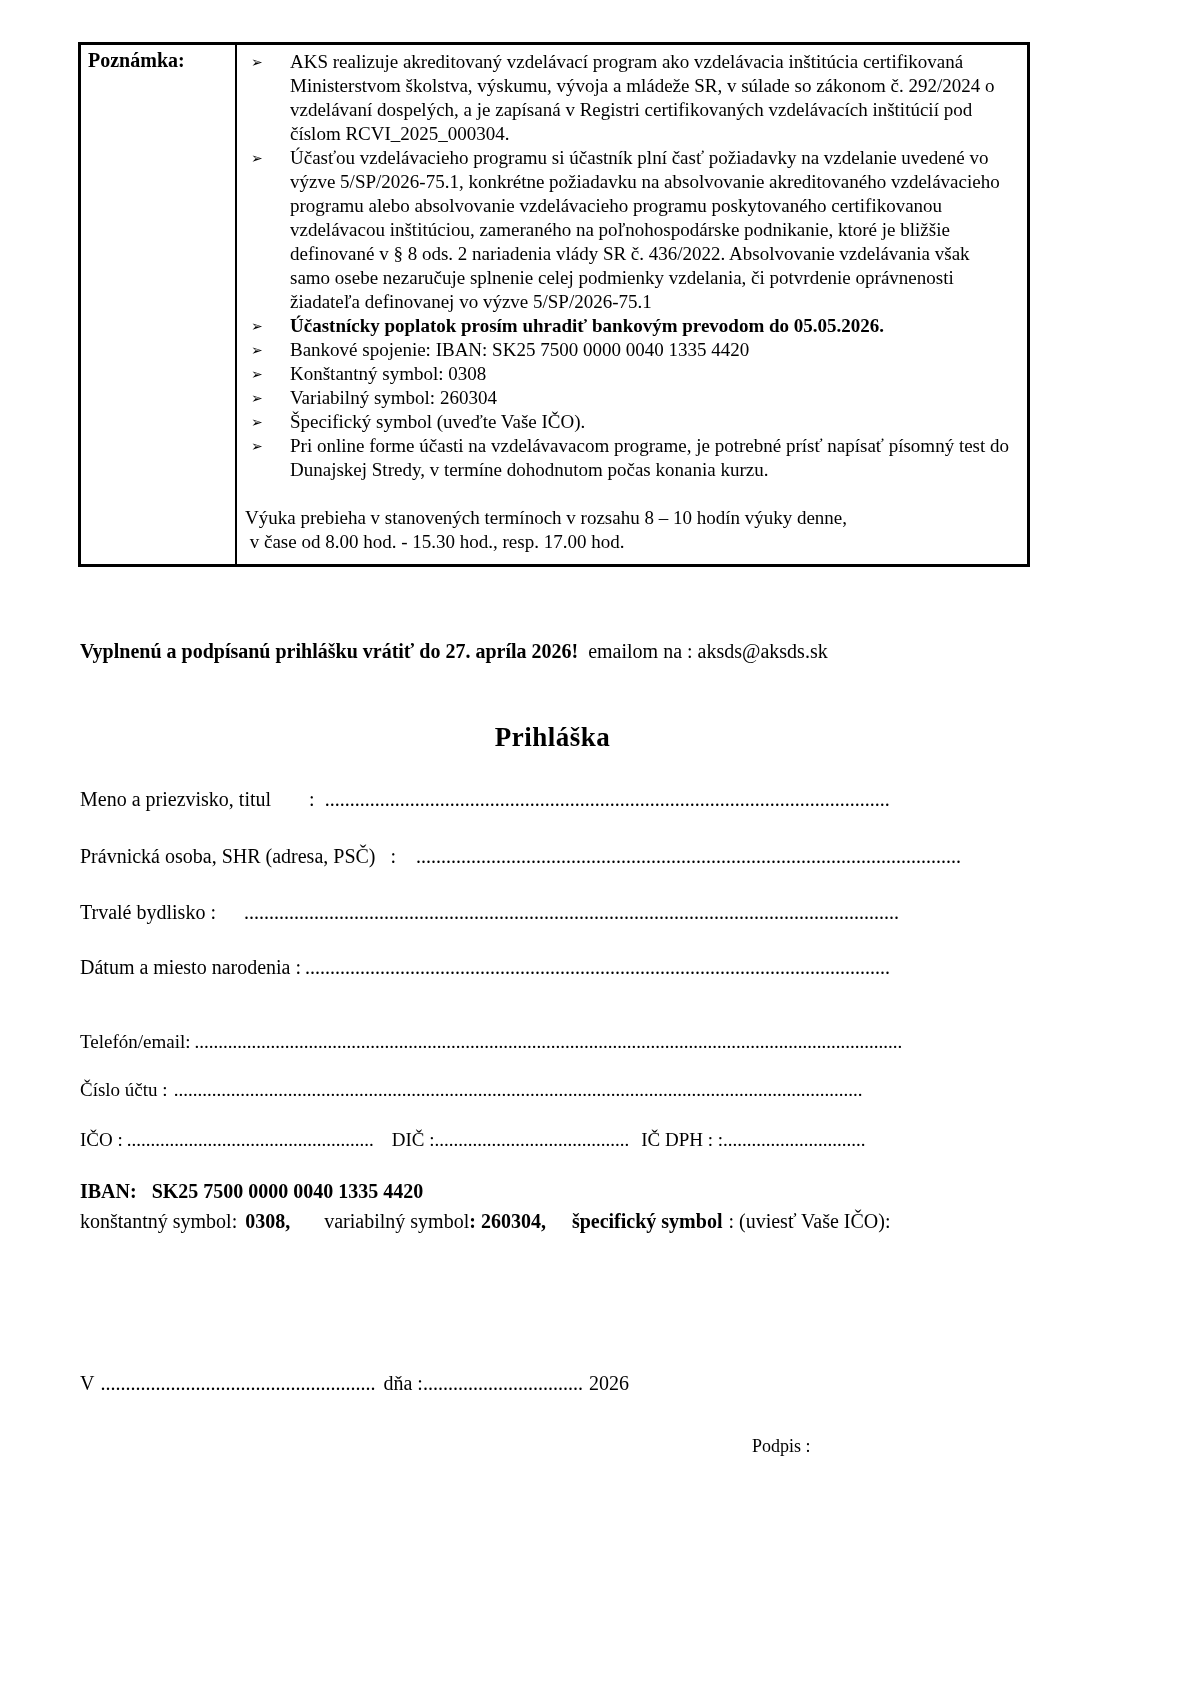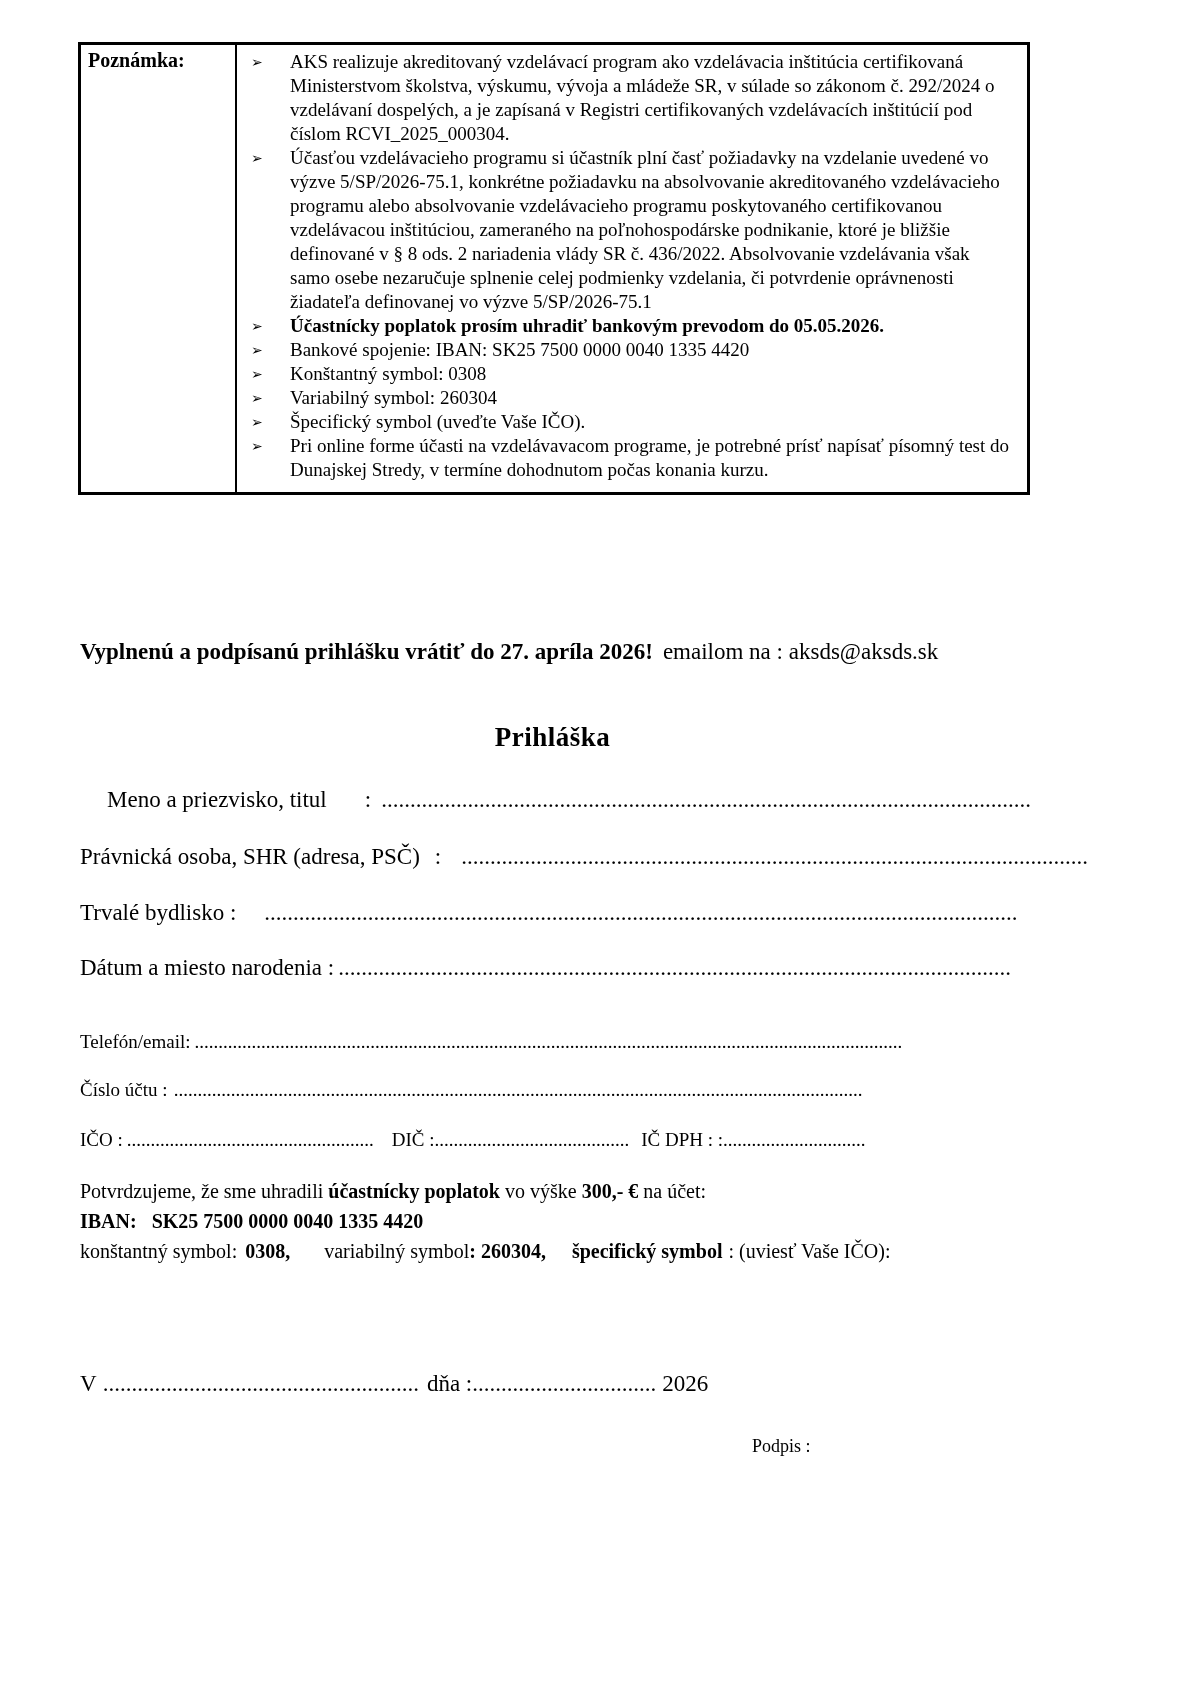--- a/index.html
+++ b/index.html
@@ -22,29 +22,29 @@
   }
   .bullet{display:flex;}
   .b-icon{
     flex:0 0 45px;font-family:"DejaVu Sans",sans-serif;
     font-size:14px;line-height:24px;padding-left:6px;box-sizing:border-box;
   }
   .b-text{flex:1;width:716px;}
   .bold{font-weight:bold;}
   .cell-footer{margin-top:24px;}
   
-  .line{position:absolute;left:80px;white-space:nowrap;font-size:23px;line-height:23px;}
+  .line{position:absolute;left:80px;white-space:nowrap;font-size:20px;line-height:23px;}
   .sm{font-size:19px;text-align:center;}
   .return-line{top:640px;}
   .return-line .rest{margin-left:10px;}
   .title{
     position:absolute;left:80px;top:722px;width:945px;text-align:center;
     font-size:27px;font-weight:bold;letter-spacing:0.5px;
   }
-  .f-meno{top:788px;margin-left:27px;}
+  .f-meno{top:788px;}
   .f-prav{top:845px;}
   .f-trvale{top:901px;}
   .f-datum{top:956px;}
   .f-tel{top:1030px;}
   .f-cislo{top:1078px;}
   .f-ico{top:1128px;}
   .f-meno .colon{margin-left:38px;}
   .f-meno .dots{margin-left:10px;}
   .f-prav .colon{margin-left:15px;}
   .f-prav .dots{margin-left:20px;}
@@ -105,20 +105,24 @@
       </div>
       <div class="bullet">
         <span class="b-icon">➢</span>
         <span class="b-text">Špecifický symbol (uveďte Vaše IČO).</span>
       </div>
       <div class="bullet">
         <span class="b-icon">➢</span>
         <span class="b-text">Pri online forme účasti na vzdelávavacom programe, je potrebné prísť napísať písomný test do Dunajskej Stredy, v termíne dohodnutom počas konania kurzu.</span>
       </div>
 
+      <div class="cell-footer">
+        <div>Výuka prebieha v stanovených termínoch v rozsahu 8 – 10 hodín výuky denne,</div>
+        <div>&nbsp;v čase od 8.00 hod. - 15.30 hod., resp. 17.00 hod.</div>
+      </div>
     </div>
   </div>
 
   <div class="line return-line">
     <span class="bold">Vyplnenú a podpísanú prihlášku vrátiť do 27. apríla 2026!</span><span class="rest">emailom na : aksds@aksds.sk</span>
   </div>
 
   <div class="title">Prihláška</div>
 
   <div class="line f-meno">
@@ -143,23 +147,20 @@
 
   <div class="line sm f-cislo">
     <span>Číslo účtu :</span><span class="dots">.................................................................................................................................................</span>
   </div>
 
   <div class="line sm f-ico">
     <span>IČO :</span><span class="dots">....................................................</span><span class="lab2">DIČ :</span><span>.........................................</span><span class="lab3">IČ DPH : :</span><span>..............................</span>
   </div>
 
   <div class="payment">
-    <div>
-      <span>Potvrdzujeme, že sme uhradili </span><span class="bold">účastnícky poplatok</span><span> vo výške </span><span class="bold">300,- €</span><span> na účet:</span>
-    </div>
     <div class="iban-line">IBAN:   SK25 7500 0000 0040 1335 4420</div>
     <div>
       <span>konštantný symbol:</span><span class="ks-val">0308,</span><span class="vs-lab">variabilný symbol</span><span class="vs-val">: 260304,</span><span class="ss-lab">špecifický symbol</span><span class="ss-suf">: (uviesť Vaše IČO):</span>
     </div>
   </div>
 
   <div class="line v-line">
     <span>V</span><span class="dots">.......................................................</span><span class="dna">dňa :</span><span>................................</span><span class="year">2026</span>
   </div>
 

